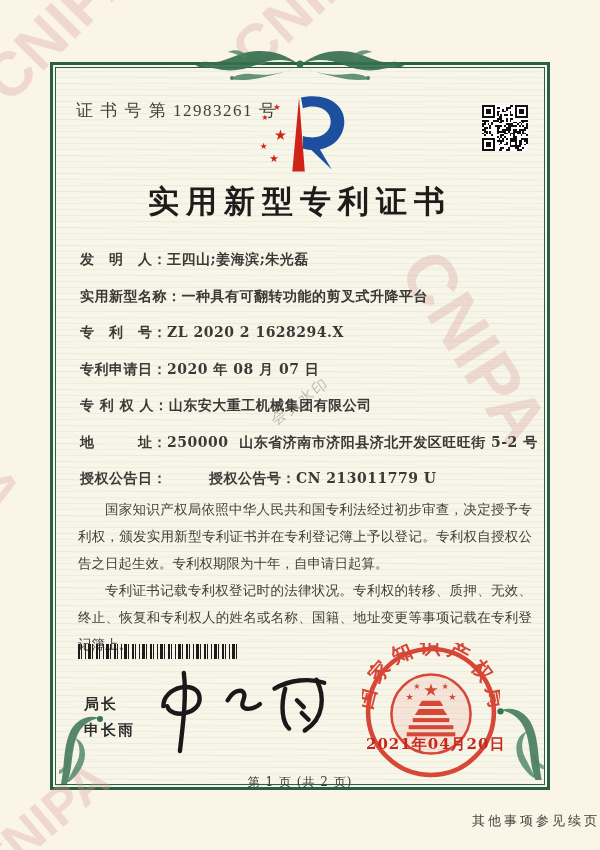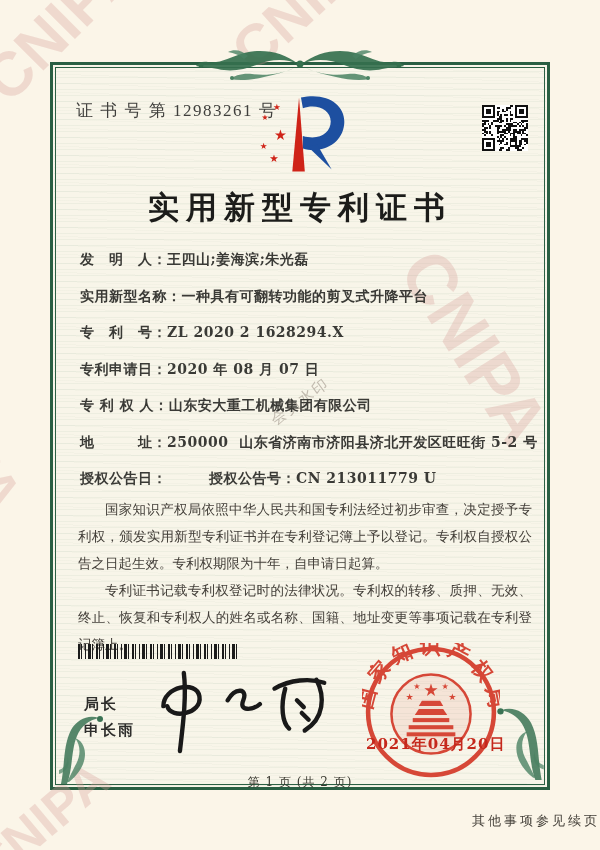--- a/index.html
+++ b/index.html
@@ -55,21 +55,21 @@
     font-family:"DejaVu Serif",serif;pointer-events:none;
   }
   
   .cert-no{
     position:absolute;left:76px;top:99px;z-index:2;
     font-size:17px;letter-spacing:1.5px;color:#3f3f3c;font-family:Liberation Serif, serif;
   }
   .logo{position:absolute;left:252px;top:93px;width:96px;height:86px;z-index:2;}
   .qr{position:absolute;left:482px;top:105px;width:46px;height:46px;z-index:2;background:#fff;}
   .title{
-    position:absolute;left:0;right:0;top:179px;z-index:2;margin:8px;
+    position:absolute;left:0;right:0;top:179px;z-index:2;margin:2px;
     text-align:center;font-size:31px;font-weight:700;letter-spacing:7px;color:#1c1c1a;
   }
   
   .fields{position:absolute;left:80px;top:249px;width:460px;z-index:2;}
   .field-row{
     height:36.5px;display:flex;align-items:flex-start;
     font-size:14px;font-weight:600;color:#3a3a36;letter-spacing:0.5px;line-height:20px;
   }
   .field-label{white-space:pre;flex:0 0 auto;}
   .field-value{white-space:pre-wrap;}

